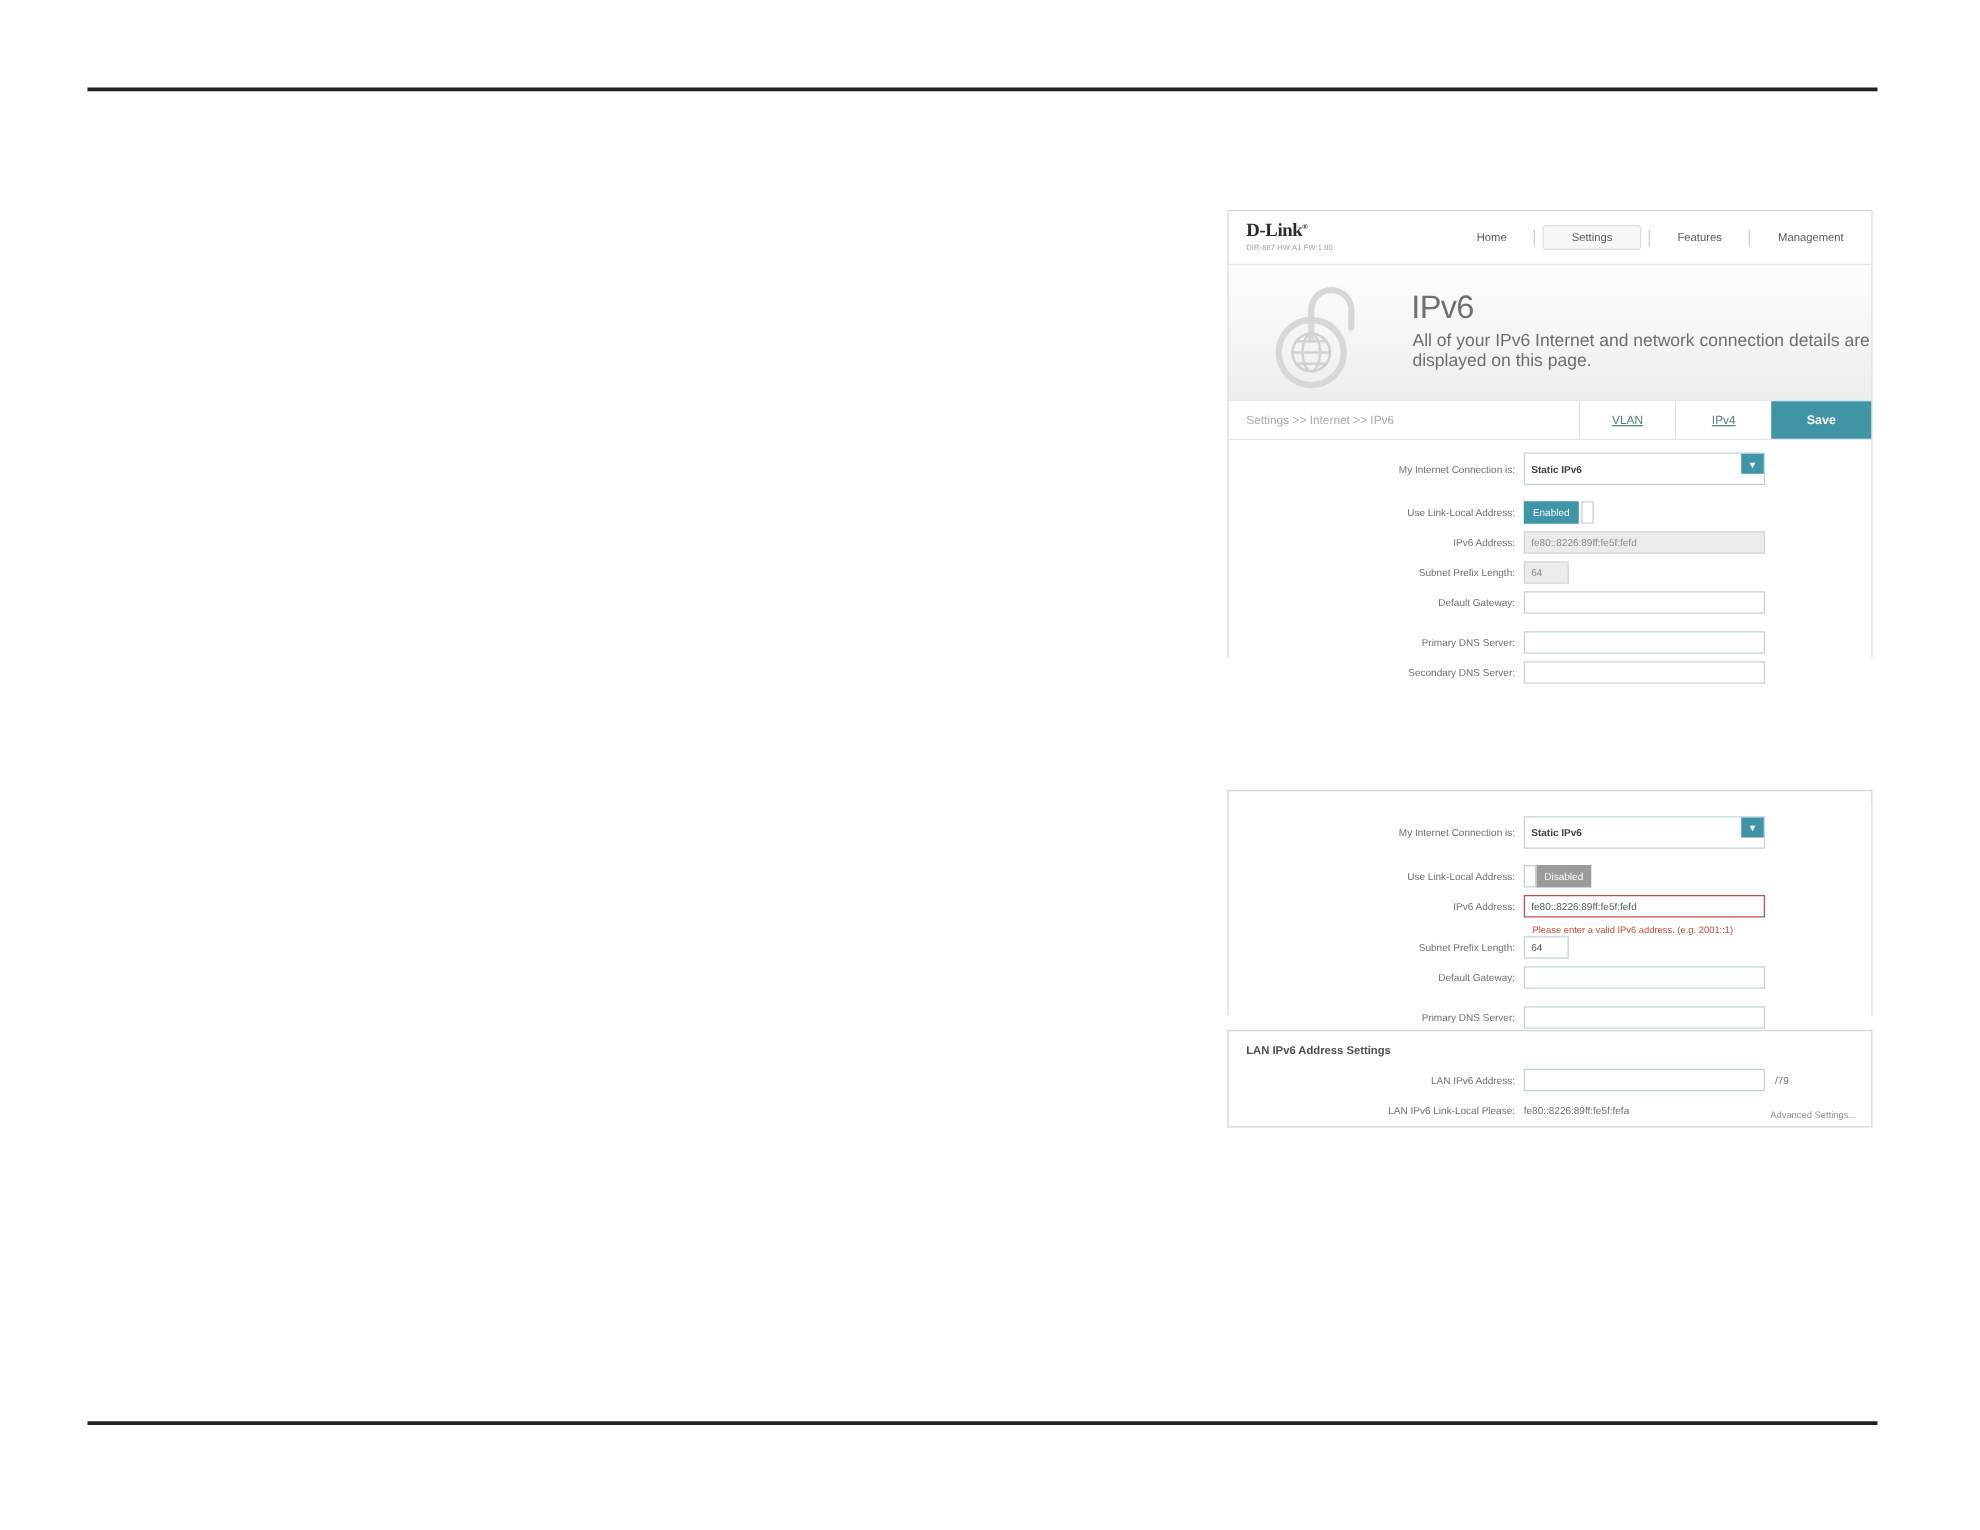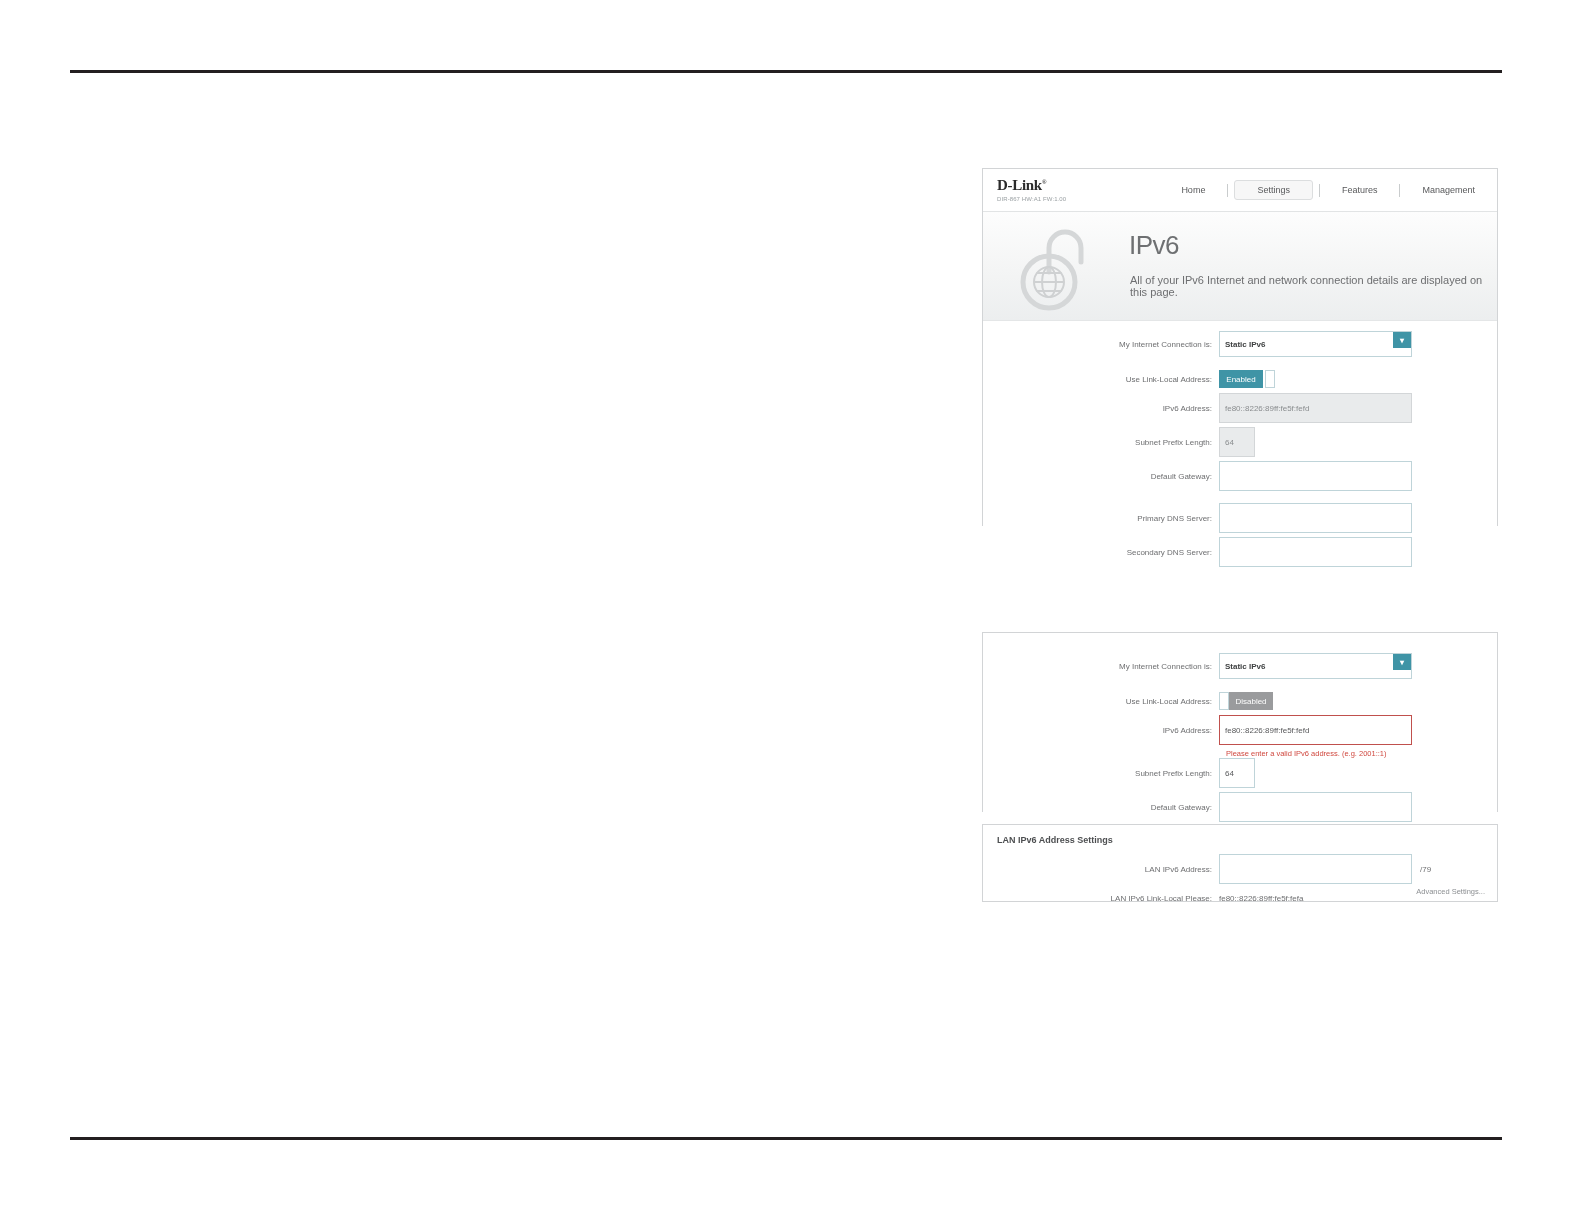--- a/index.html
+++ b/index.html
@@ -121,22 +121,22 @@
     left: 146px;
     top: 18px;
     font-size: 26px;
     color: #6e7072;
     font-weight: normal;
     letter-spacing: -0.5px;
   }
   .banner-sub {
     position: absolute;
     left: 147px;
-    top: 62px;
-    font-size: 11px;
+    top: 52px;
+    font-size: 14px;
     color: #6d6e70;
   }
 
   
   .router-crumbbar {
     position: relative;
     height: 30px;
     background: #ffffff;
     border-bottom: 1px solid #e2e4e5;
     display: flex;
@@ -193,21 +193,21 @@
     box-sizing: border-box;
   }
   .fctrl {
     flex: 1;
     display: flex;
     align-items: center;
   }
 
   .f-input {
     width: 193px;
-    height: 30px;
+    height: 18px;
     border: 1px solid #bfd4d9;
     background: #ffffff;
     box-sizing: border-box;
     font-size: 8px;
     color: #58595b;
     padding: 0 5px;
     line-height: 15px;
     display: flex;
     align-items: center;
   }
@@ -364,20 +364,26 @@
         <ellipse cx="44" cy="64" rx="7" ry="15" fill="none" stroke="#cfd1d2" stroke-width="2"></ellipse>
         <line x1="29" y1="64" x2="59" y2="64" stroke="#cfd1d2" stroke-width="2"></line>
         <line x1="31.5" y1="55" x2="56.5" y2="55" stroke="#cfd1d2" stroke-width="2"></line>
         <line x1="31.5" y1="73" x2="56.5" y2="73" stroke="#cfd1d2" stroke-width="2"></line>
       </svg>
     </div>
     <div class="banner-title">IPv6</div>
     <div class="banner-sub">All of your IPv6 Internet and network connection details are displayed on this page.</div>
   </div>
 
+  <div class="router-crumbbar">
+    <div class="crumb">Settings &gt;&gt; Internet &gt;&gt; IPv6</div>
+    <div class="crumb-tab">VLAN</div>
+    <div class="crumb-tab">IPv4</div>
+    <div class="crumb-save">Save</div>
+  </div>
 
   <div class="form-area">
 
     <div class="frow">
       <div class="flabel">My Internet Connection is:</div>
       <div class="fctrl">
         <div class="f-select">
           <span>Static IPv6</span>
           <span class="arrow">▾</span>
         </div>

